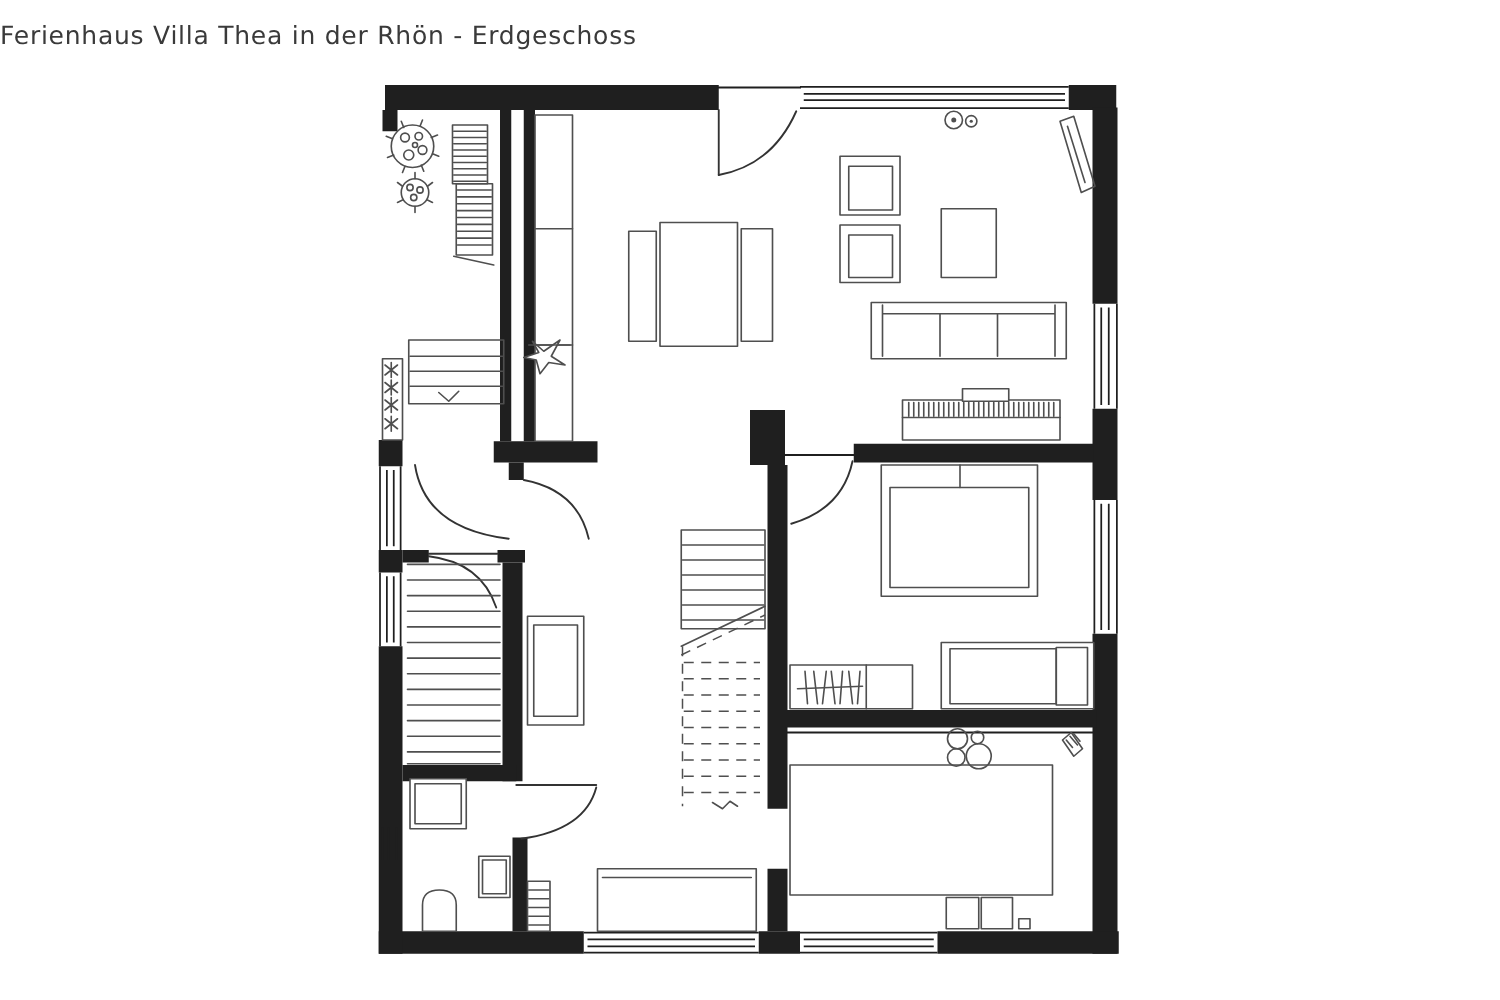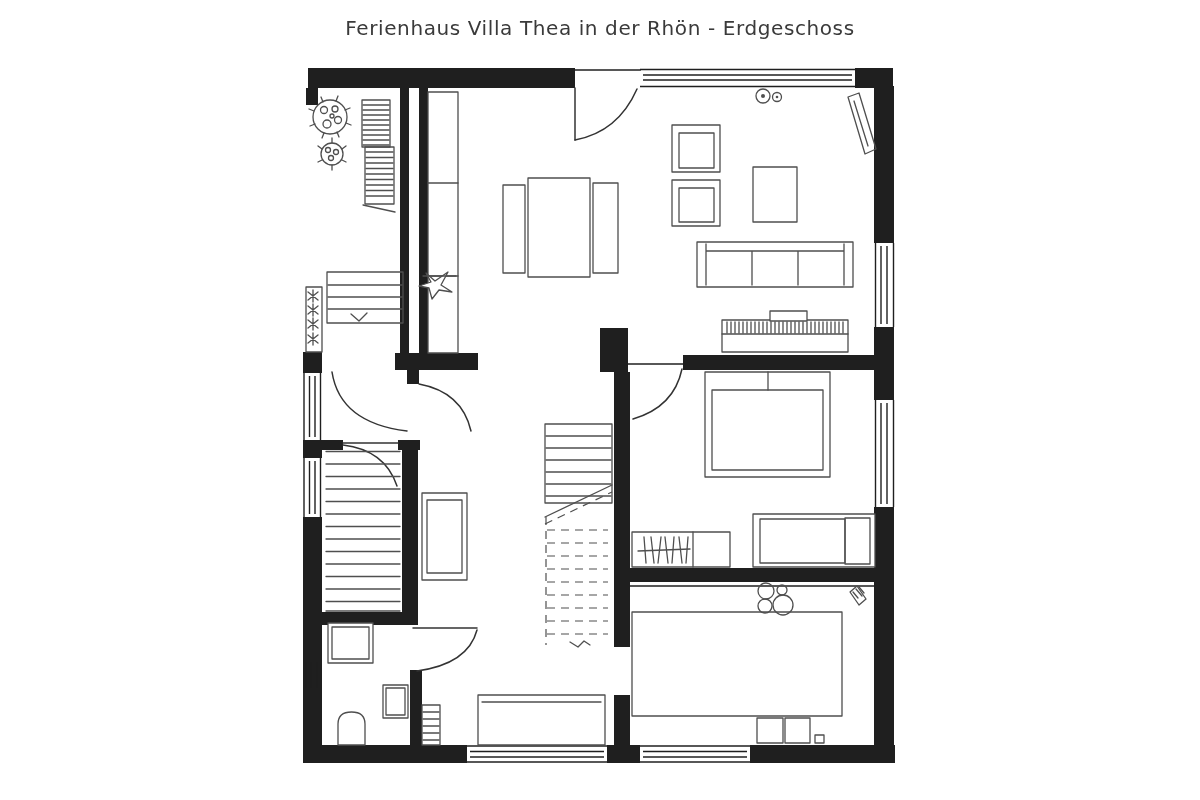--- a/index.html
+++ b/index.html
@@ -1,21 +1,21 @@
 <!DOCTYPE html>
 <html style="--background: #ffffff; --wall: #1f1f1f; --line: #4f4f4f; --door: #333333; --title_text: #3a3a3a;"><head>
 <meta charset="utf-8">
 <style>
   :root{
     --background:#ffffff; --wall:#1f1f1f; --line:#4f4f4f; --door:#333333; --title_text:#3a3a3a;
   }
   html,body{margin:0;padding:0;background:var(--background);}
   #stage{position:relative;width:1200px;height:800px;background:var(--background);overflow:hidden;
          font-family:"DejaVu Sans", "Liberation Sans", sans-serif;}
-  #plan-title{position:absolute;top:16px;left:0;right:0;text-align:center;
+  #plan-title{position:absolute;top:16px;left:0;right:0;text-align:left;
               font-size:20px;letter-spacing:.6px;color:var(--title_text);font-weight:400;}
   svg{position:absolute;top:0;left:0;}
   .wall{fill:var(--wall);stroke:none;}
   .wline{stroke:var(--wall);stroke-width:1.6;fill:none;stroke-linecap:square;}
   .thin{stroke:var(--line);stroke-width:1.3;fill:none;stroke-linecap:round;stroke-linejoin:round;}
   .thinf{stroke:var(--line);stroke-width:1.3;fill:#ffffff;stroke-linejoin:round;}
   .door{stroke:var(--door);stroke-width:1.5;fill:none;stroke-linecap:round;}
   .dash{stroke:var(--line);stroke-width:1.2;fill:none;stroke-dasharray:8 6;}
 </style>
 </head>

